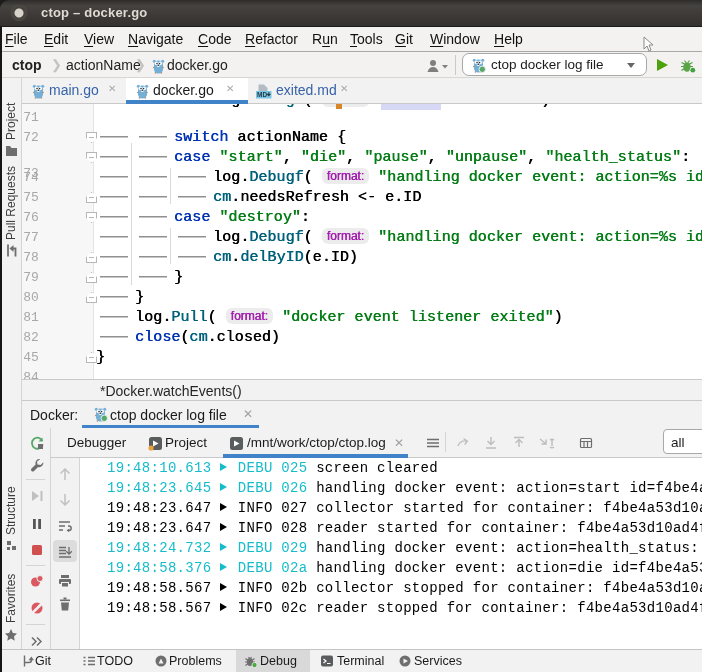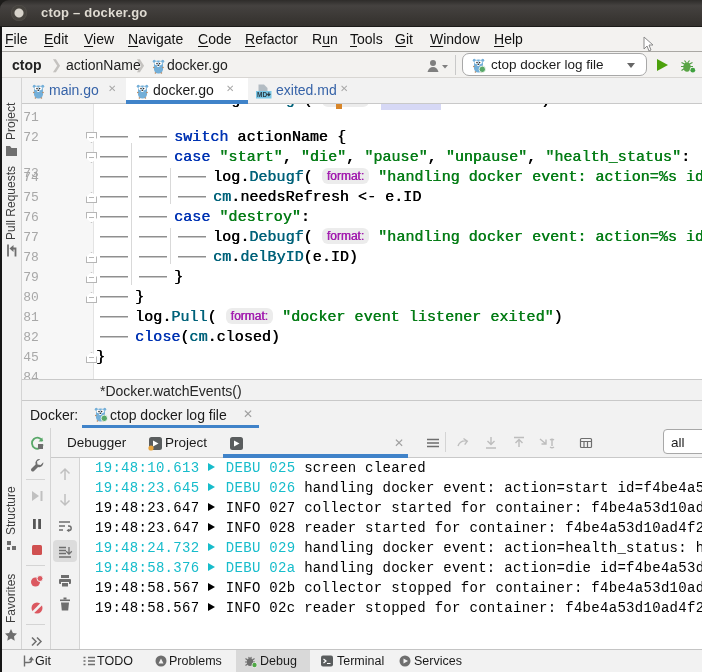--- a/index.html
+++ b/index.html
@@ -61,21 +61,21 @@
 
 #dbghdr { left:22px; top:400px; width:680px; height:28px; background:#f2f2f2; border-top:1px solid #c9c9c9; font-size:14px; color:#1a1a1a; }
 #dbghdr .ul { position:absolute; left:60px; top:24px; width:177px; height:4px; background:#4083c9; }
 
 
 #dbgtabs { left:51px; top:428px; width:651px; height:30px; background:#f2f2f2; border-bottom:1px solid #c9c9c9; font-size:13.5px; color:#1a1a1a; }
 #dbgtabs .ul { position:absolute; left:172px; top:26px; width:185px; height:4px; background:#4083c9; }
 
 
 #console { left:80px; top:458px; width:622px; height:191px; background:#fff; overflow:hidden;}
-.logl { position:absolute; left:15px; height:20px; line-height:20px; font-family:"Liberation Mono",monospace; font-size:14px; letter-spacing:0.3px; white-space:pre; color:#000;}
+.logl { position:absolute; left:27px; height:20px; line-height:20px; font-family:"Liberation Mono",monospace; font-size:14px; letter-spacing:0.3px; white-space:pre; color:#000;}
 .cy { color:#17bccb; }
 .tri { display:inline-block; width:9px; height:9px; margin:0 0 0 0; }
 .tri:after { content:""; display:block; width:0; height:0; border-top:4.5px solid transparent; border-bottom:4.5px solid transparent; border-left:7px solid currentColor; }
 #dcol1 { left:22px; top:428px; width:29px; height:221px; background:#f2f2f2; border-right:1px solid #d4d4d4; }
 #dcol2 { left:51px; top:458px; width:29px; height:191px; background:#f2f2f2; border-right:1px solid #d4d4d4; }
 .sep1 { position:absolute; left:4px; width:19px; height:1px; background:#d4d4d4; }
 
 
 #statusbar { left:0; top:649px; width:702px; height:23px; background:#f2f2f2; border-top:1px solid #c4c4c4; font-size:12.5px; color:#1a1a1a; }
 #statusbar .it { position:absolute; top:4px; }
@@ -359,20 +359,21 @@
         <circle cx="3" cy="12" r="2.6" fill="#e8a33d"></circle>
       </svg>
     </span>
   <span style="position:absolute;left:114px;top:7px;">Project</span>
   <span style="position:absolute;left:178px;top:8px;" id="log-ico">
       <svg width="15" height="15" viewBox="0 0 15 15">
         <rect x="1" y="1" width="13" height="13" rx="2.5" fill="#5a5d5e"></rect>
         <path d="M5 4.5 L10.5 7.5 L5 10.5 z" fill="#fff"></path>
       </svg>
     </span>
+  <span style="position:absolute;left:196px;top:7px;">/mnt/work/ctop/ctop.log</span>
   <span style="position:absolute;left:343px;top:8px;color:#a0a0a0;font-size:12px;">✕</span>
   <span style="position:absolute;left:374px;top:7px;" id="ham-ico">
       <svg width="16" height="16" viewBox="0 0 16 16">
         <g stroke="#6e6e6e" stroke-width="1.6">
           <path d="M2 4.5 h12 M2 8 h12 M2 11.5 h12"></path>
         </g>
       </svg>
     </span>
   <span style="position:absolute;left:394px;top:4px;width:1px;height:20px;background:#d4d4d4;"></span>
   <span style="position:absolute;left:404px;top:7px;" id="sw1">

